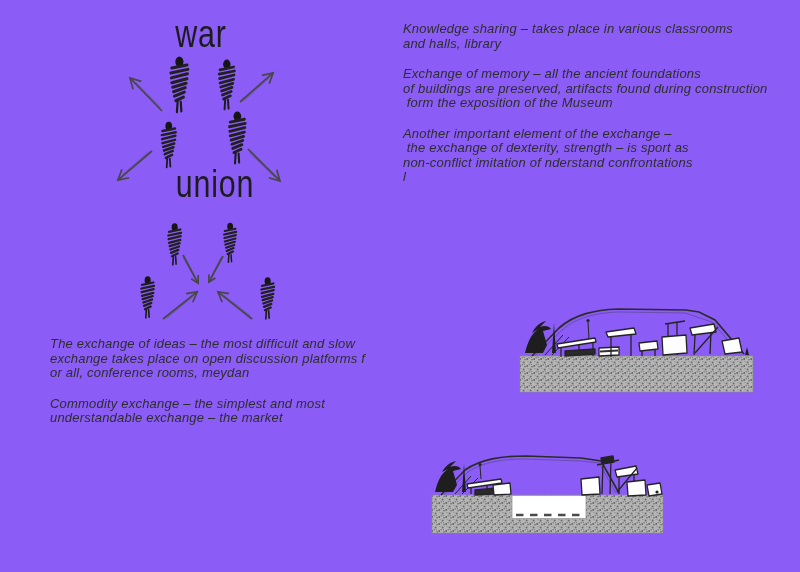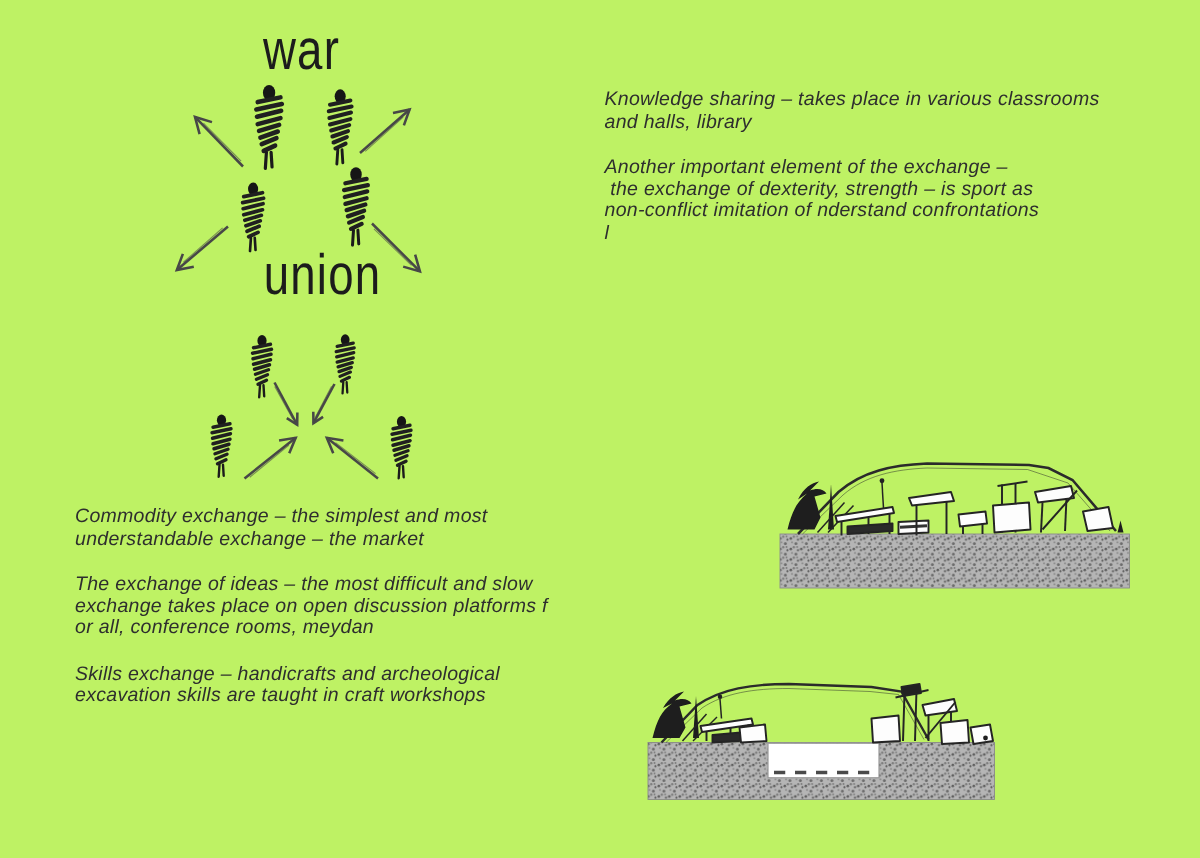--- a/index.html
+++ b/index.html
@@ -1,17 +1,17 @@
 <!DOCTYPE html>
 <html><head>
 <meta charset="utf-8">
 <style>
   html,body{margin:0;padding:0;background:#ffffff;}
   .page{
-    position:relative;width:800px;height:572px;background:#bef264;
+    position:relative;width:800px;height:572px;background:#8b5cf6;
     overflow:hidden;font-family:"Liberation Sans",sans-serif;
   }
   .big-label{
     position:absolute;width:110px;text-align:center;
     font-size:38px;line-height:40px;font-weight:400;color:#1c1c1c;
     letter-spacing:1px;transform:scaleX(0.8);transform-origin:center top;
     font-family:"Liberation Sans",sans-serif;
   }
   .text-col{position:absolute;}
   .text-col p{
@@ -91,37 +91,38 @@
         <use href="#arr" transform="translate(113,201) rotate(118.3) scale(0.74)"></use>
       </g>
     <g>
         <use href="#arr" transform="translate(53,264) rotate(-38.5) scale(1.09)"></use>
       </g>
     <g>
         <use href="#arr" transform="translate(142,264) rotate(-141.5) scale(1.09)"></use>
       </g>
   </svg>
 
-  <div class="text-col" style="left:403px;top:22px;margin-top:37px;">
+  <div class="text-col" style="left:403px;top:22px;">
     <p>Knowledge sharing – takes place in various classrooms
 and halls, library</p>
+    <p>Exchange of memory – all the ancient foundations
+of buildings are preserved, artifacts found during construction
+ form the exposition of the Museum</p>
     <p>Another important element of the exchange –
  the exchange of dexterity, strength – is sport as
 non-conflict imitation of nderstand confrontations
 l</p>
   </div>
 
   <div class="text-col" style="left:50px;top:337px;">
-    <p>Commodity exchange – the simplest and most
-understandable exchange – the market</p>
     <p>The exchange of ideas – the most difficult and slow
 exchange takes place on open discussion platforms f
 or all, conference rooms, meydan</p>
-    <p>Skills exchange – handicrafts and archeological
-excavation skills are taught in craft workshops</p>
+    <p>Commodity exchange – the simplest and most
+understandable exchange – the market</p>
   </div>
 
   <svg class="abs" style="left:519px;top:301px;" width="236" height="92" viewBox="0 0 236 92">
     <defs>
       <pattern id="stipA" width="7" height="7" patternUnits="userSpaceOnUse">
         <rect width="7" height="7" fill="#b5b5b5"></rect>
         <circle cx="1.2" cy="2" r="0.9" fill="#5f5f5f"></circle>
         <circle cx="4.6" cy="5.4" r="1" fill="#6b6b6b"></circle>
         <circle cx="3.2" cy="0.8" r="0.8" fill="#7c7c7c"></circle>
         <circle cx="6" cy="2.8" r="0.7" fill="#585858"></circle>

